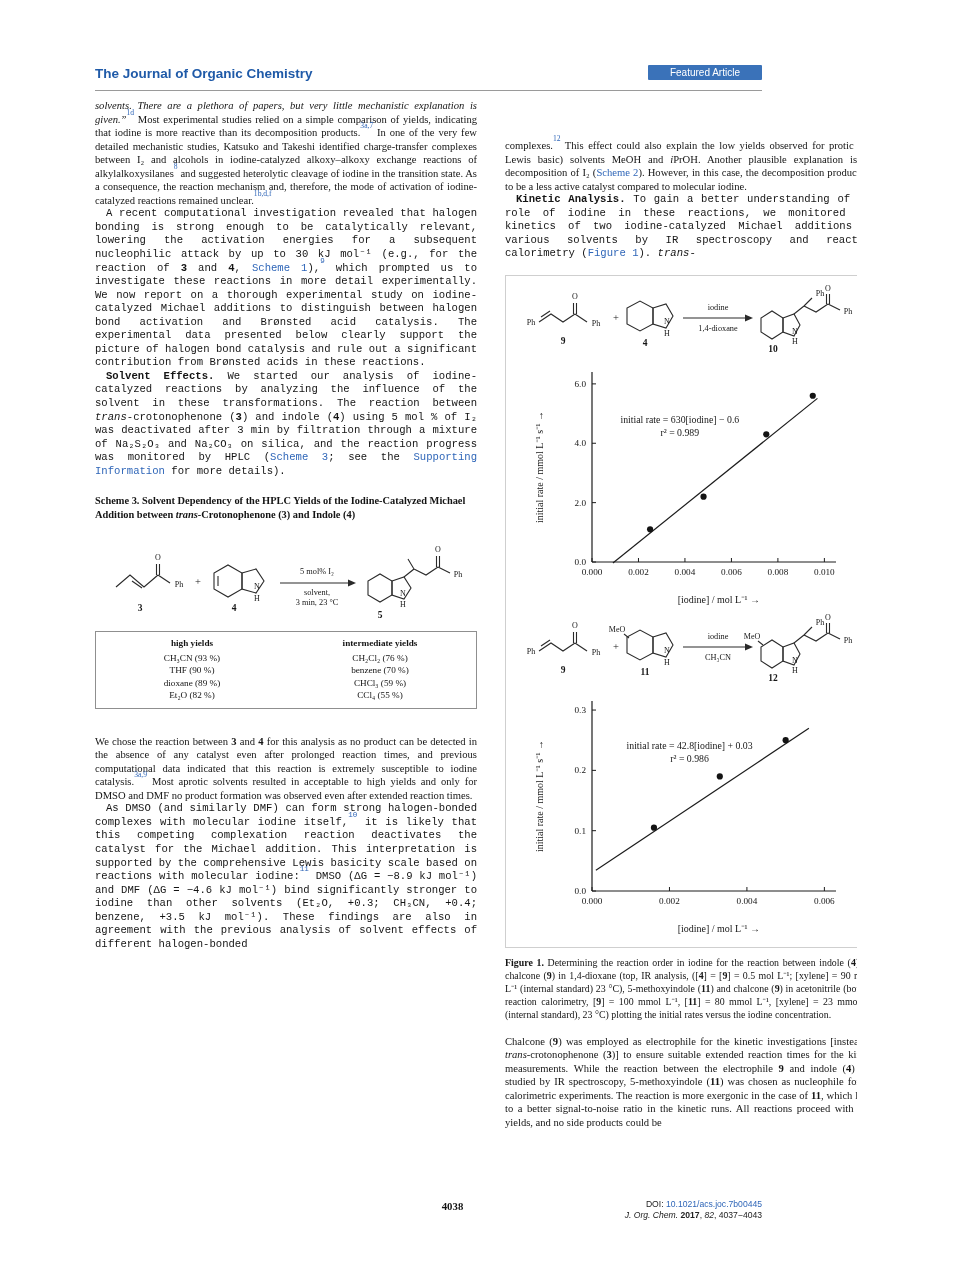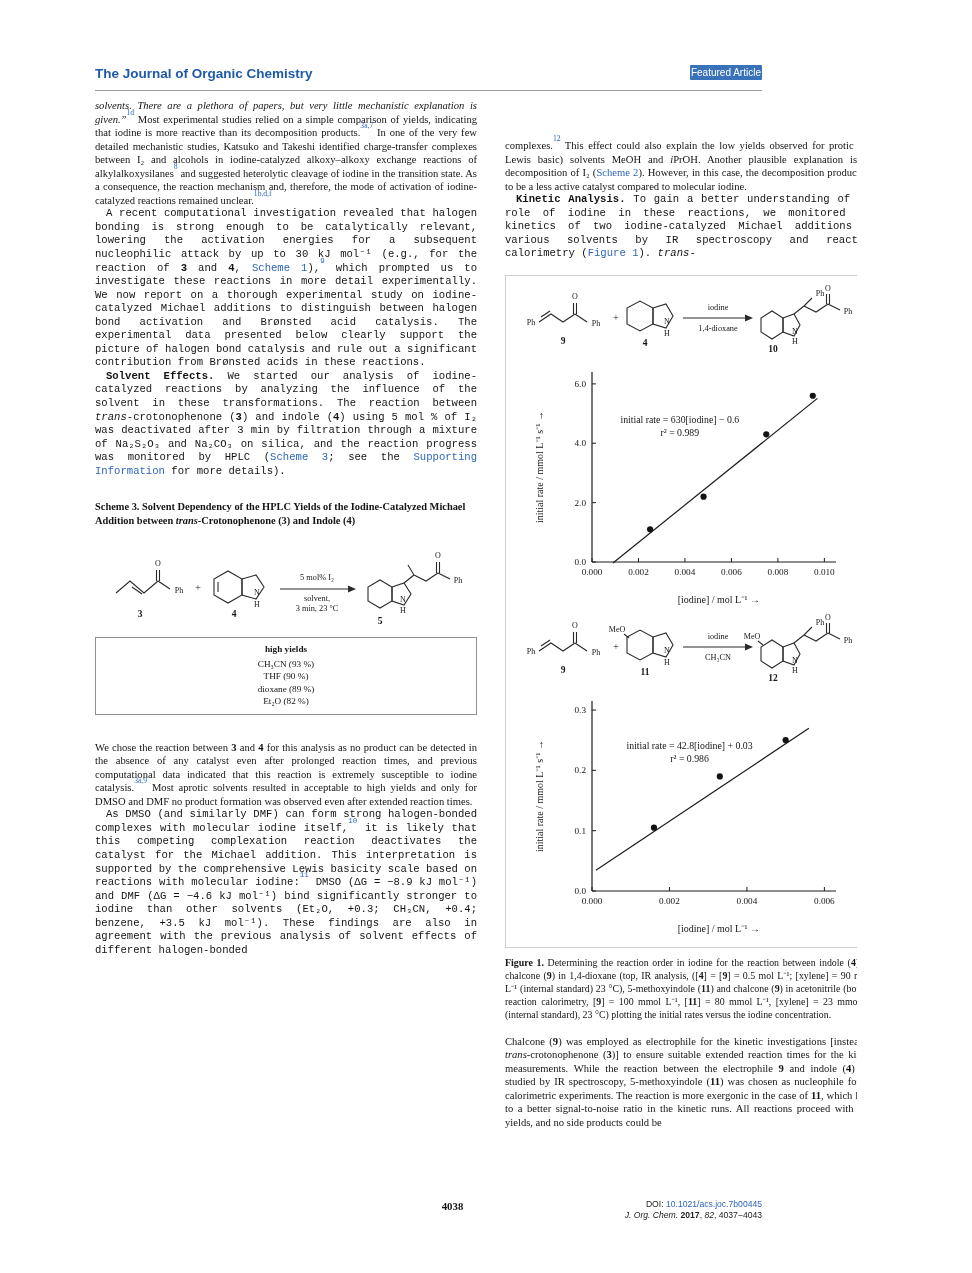--- a/index.html
+++ b/index.html
@@ -10,21 +10,21 @@
   }
   .journal-title {
     position:absolute; left:95px; top:66px;
     font-family:"Liberation Sans", sans-serif; font-weight:bold;
     font-size:13.5px; color:var(--accent,#1f5aa8);
   }
   .badge {
     position:absolute; right:95px; top:65px;
     background:var(--badge_bg,#3a72b9); color:#fff;
     font-family:"Liberation Sans", sans-serif; font-size:10px;
-    padding:2px 1px; border-radius:1px;
+    padding:2px 22px; border-radius:1px;
   }
   .head-rule { position:absolute; left:95px; right:95px; top:90px; height:1px; background:#9a9a9a; }
 
   .col { position:absolute; top:99px; width:382px; font-size:10.6px; line-height:13.55px; text-align:justify; }
   .col.left  { left:95px; }
   .col.right { left:505px; width:372px;margin-top:40px; }
 
   p.body { margin:0; }
   p.indent { text-indent:11px;font-family:Liberation Mono, monospace; }
   .mt26 { margin-top:26px !important; }
@@ -33,21 +33,21 @@
   .s-i { font-style:italic; }
   .s-link { color:var(--link,#2f66b8); }
   sup { font-size:7.6px; line-height:0; position:relative; top:-3.4px; }
 
   .section {
     margin:15px 0 10px 0; font-family:"Liberation Sans", sans-serif;
     font-size:11.5px; font-weight:bold; color:var(--accent,#1f5aa8); text-align:left;
   }
   .section .sq { display:inline-block; width:9px; height:9px; background:var(--accent,#1f5aa8); margin-right:9px; }
 
-  .scheme { margin-top:22px; }
+  .scheme { margin-top:16px; }
   .scheme-caption { font-size:10.4px; line-height:13.4px; text-align:left; margin-bottom:4px; }
   .scheme-art { display:block; margin:4px auto 6px auto; }
   .yields-box {
     border:1px solid #8f8f8f; display:flex; padding:5px 2px 6px 2px;
     font-size:9.2px; line-height:12.5px; text-align:center;
   }
   .ycol { flex:1; }
   .yhead { font-weight:bold; margin-bottom:2px; }
 
   .figure { border:1px solid #cfcfcf; margin:14px 0 9px 0; padding:8px 2px 4px 2px; }
@@ -131,20 +131,27 @@
         <text class="snum" x="274" y="93" text-anchor="middle">5</text>
       </svg>
 
       <div class="yields-box">
         <div class="ycol">
           <div class="yhead">high yields</div>
           <div class="yitem">CH₃CN (93 %)</div>
           <div class="yitem">THF (90 %)</div>
           <div class="yitem">dioxane (89 %)</div>
           <div class="yitem">Et₂O (82 %)</div>
+        </div>
+        <div class="ycol">
+          <div class="yhead">intermediate yields</div>
+          <div class="yitem">CH₂Cl₂ (76 %)</div>
+          <div class="yitem">benzene (70 %)</div>
+          <div class="yitem">CHCl₃ (59 %)</div>
+          <div class="yitem">CCl₄ (55 %)</div>
         </div>
       </div>
     </div>
 
     <p class="body mt26"><span>We chose the reaction between </span><span class="s-b">3</span><span> and </span><span class="s-b">4</span><span> for this analysis as no product can be detected in the absence of any catalyst even after prolonged reaction times, and previous computational data indicated that this reaction is extremely susceptible to iodine catalysis.</span><sup class="s-sup s-link">3a,9</sup><span> Most aprotic solvents resulted in acceptable to high yields and only for DMSO and DMF no product formation was observed even after extended reaction times.</span></p>
     <p class="body indent"><span>As DMSO (and similarly DMF) can form strong halogen-bonded complexes with molecular iodine itself,</span><sup class="s-sup s-link">10</sup><span> it is likely that this competing complexation reaction deactivates the catalyst for the Michael addition. This interpretation is supported by the comprehensive Lewis basicity scale based on reactions with molecular iodine:</span><sup class="s-sup s-link">11</sup><span> DMSO (ΔG = −8.9 kJ mol⁻¹) and DMF (ΔG = −4.6 kJ mol⁻¹) bind significantly stronger to iodine than other solvents (Et₂O, +0.3; CH₃CN, +0.4; benzene, +3.5 kJ mol⁻¹). These findings are also in agreement with the previous analysis of solvent effects of different halogen-bonded</span></p>
   </div>
 
   <div class="col right">
     <p class="body"><span>complexes.</span><sup class="s-sup s-link">12</sup><span> This effect could also explain the low yields observed for protic (and Lewis basic) solvents MeOH and </span><span class="s-i">i</span><span>PrOH. Another plausible explanation is the decomposition of I₂ (</span><span class="s-link">Scheme 2</span><span>). However, in this case, the decomposition product has to be a less active catalyst compared to molecular iodine.</span></p>

